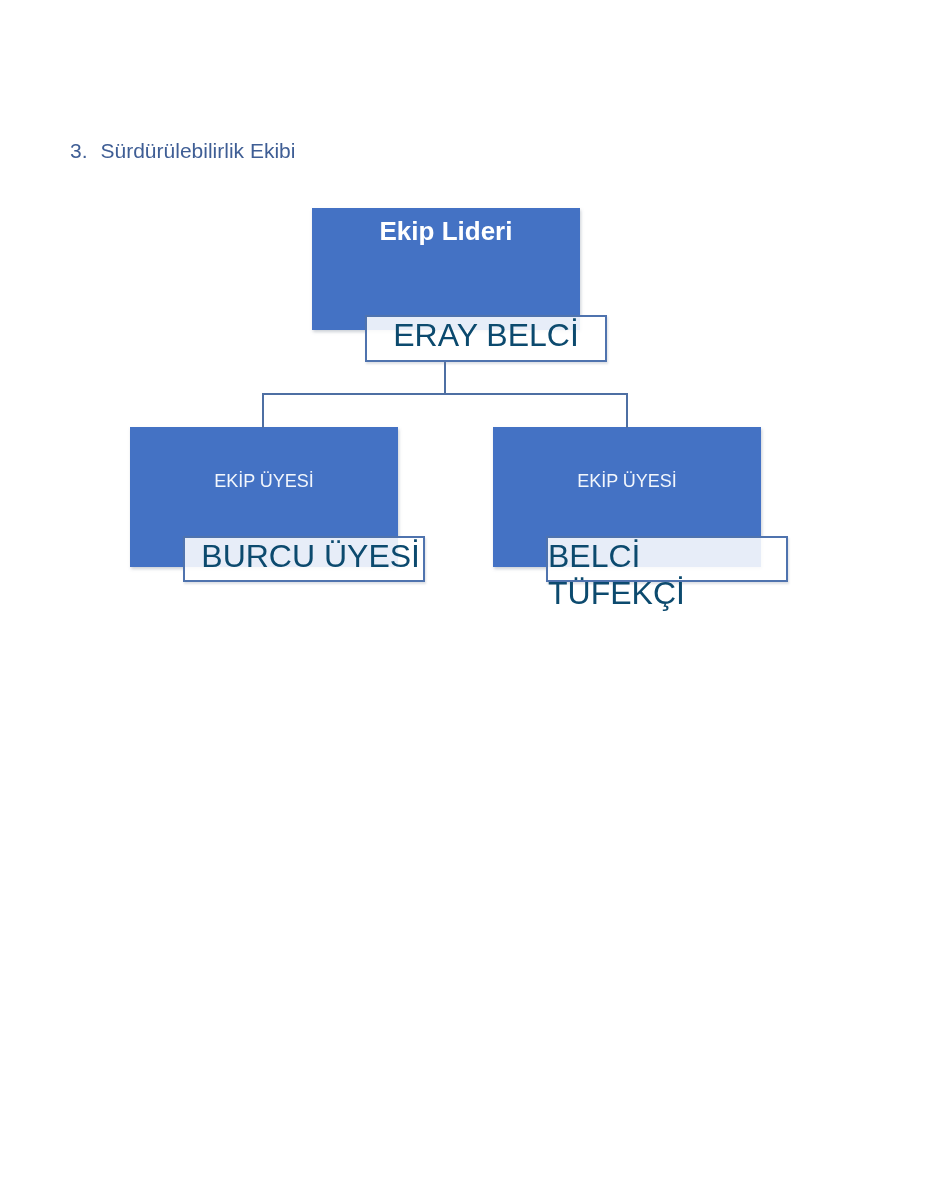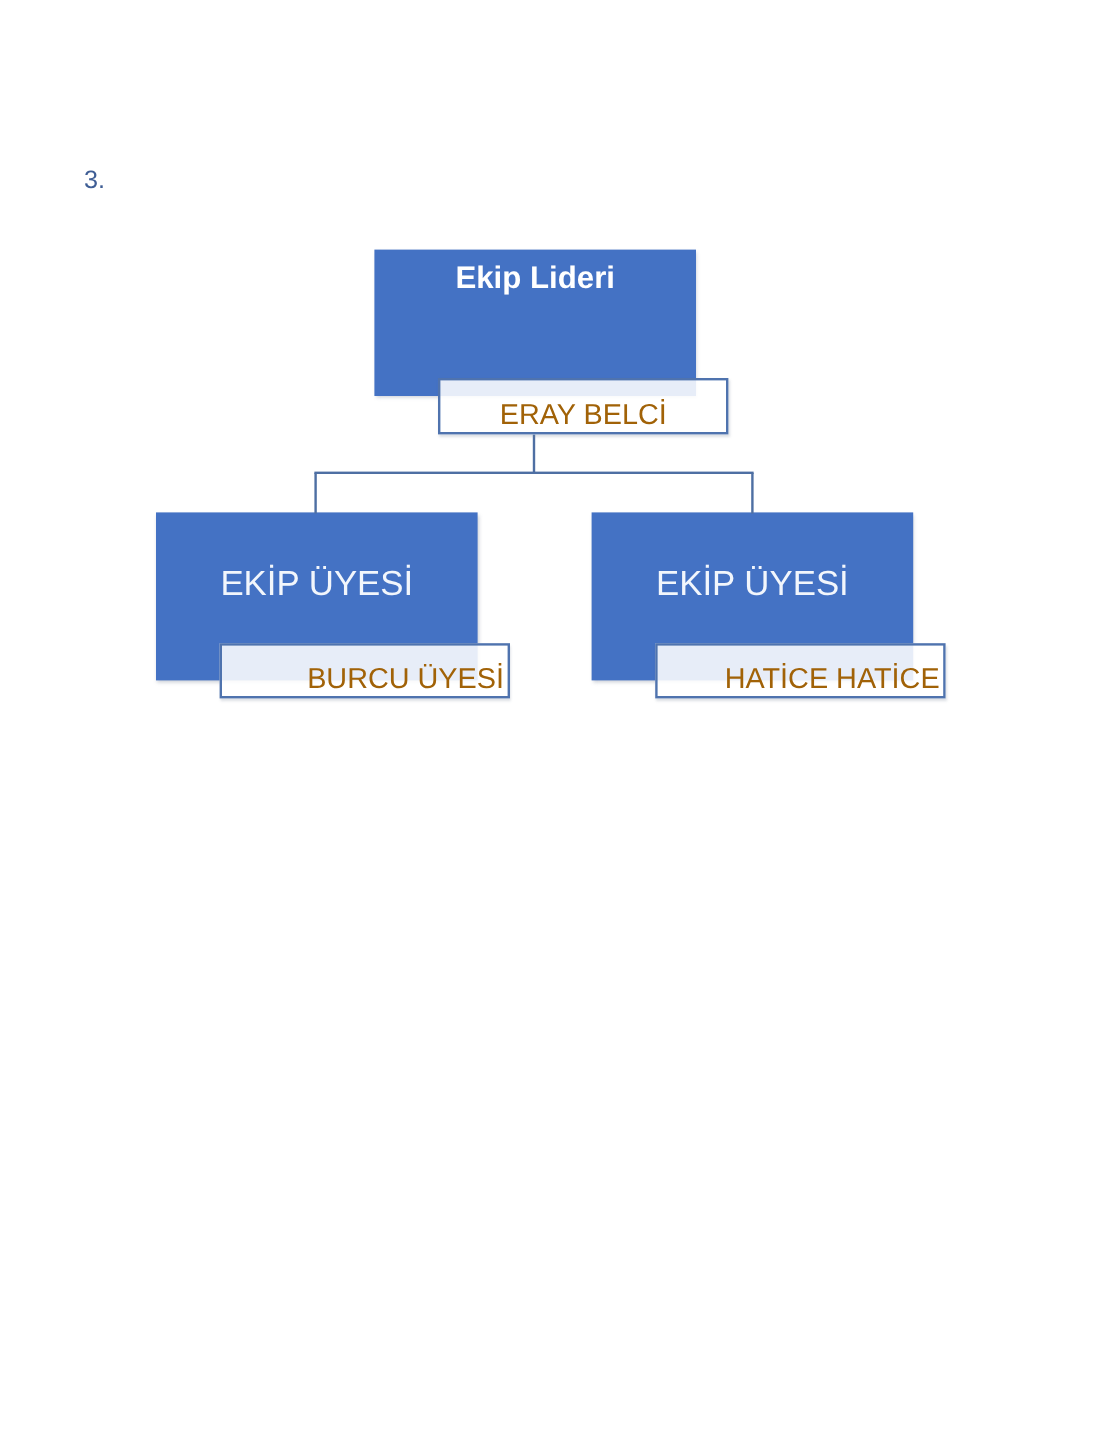--- a/index.html
+++ b/index.html
@@ -44,37 +44,37 @@
     text-align: center;
     color: #ffffff;
   }
   .leader .role-label {
     top: 8px;
     font-size: 26px;
     font-weight: 700;
   }
   .member .role-label {
     top: 44px;
-    font-size: 29px;
+    font-size: 18px;
     font-weight: 400;
     color: #f2f6fc;
   }
 
   .name-box {
     position: absolute;
     width: 242px;
     height: 47px;
     box-sizing: border-box;
     background: rgba(255, 255, 255, 0.87);
     border: 2px solid #4f73ae;
     box-shadow: 1px 2px 2px rgba(120, 130, 150, 0.25);
     display: flex;
-    align-items: flex-end;
-    font-size: 24px;
-    color: #a16207;
+    align-items: flex-start;
+    font-size: 32px;
+    color: #0c4a6e;
     z-index: 3;
   }
   .name-box.centered { justify-content: center; }
   .name-box.right-aligned { justify-content: flex-end; padding-right: 3px; }
 
   .connector {
     position: absolute;
     background: #4e6fa3;
     z-index: 1;
   }
@@ -92,20 +92,21 @@
   #member-box-1  { left: 493px; top: 427px; height: 140px; }
   #member-name-1 { left: 546px; top: 536px; height: 46px; }
 </style>
 </head>
 <body>
 
 <div class="page">
 
   <div class="heading">
     <span>3.</span>
+    <span>Sürdürülebilirlik Ekibi</span>
   </div>
 
   <div>
 
     <div class="node-box leader" id="leader-box">
       <div class="role-label">Ekip Lideri</div>
     </div>
     <div class="name-box centered" id="leader-name">
       <span>ERAY BELCİ</span>
     </div>
@@ -119,17 +120,17 @@
       <div class="role-label">EKİP ÜYESİ</div>
     </div>
     <div class="name-box right-aligned" id="member-name-0">
       <span>BURCU ÜYESİ</span>
     </div>
 
     <div class="node-box member" id="member-box-1">
       <div class="role-label">EKİP ÜYESİ</div>
     </div>
     <div class="name-box right-aligned" id="member-name-1">
-      <span>HATİCE HATİCE</span>
+      <span>BELCİ TÜFEKÇİ</span>
     </div>
 
   </div>
 </div>
 
 </body></html>

